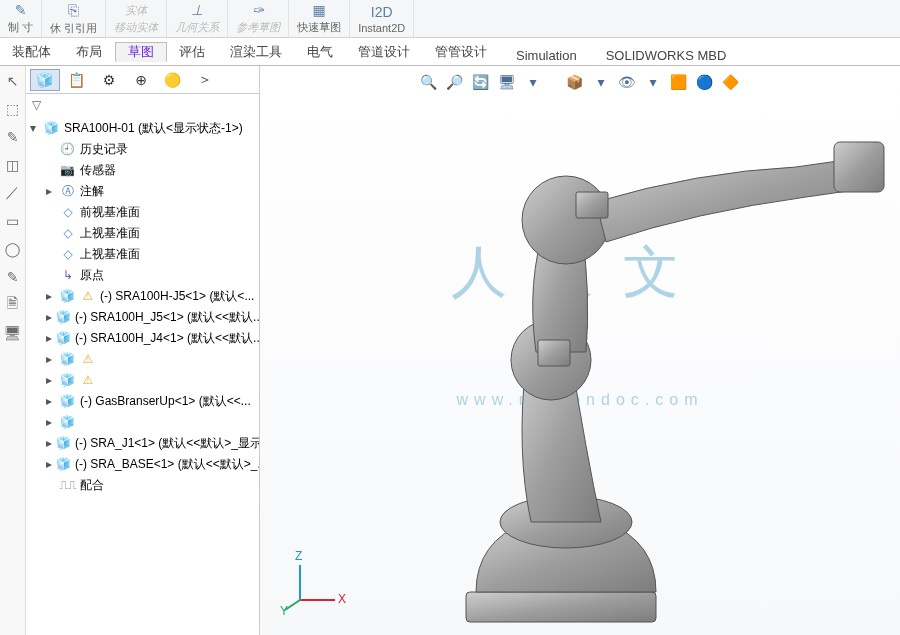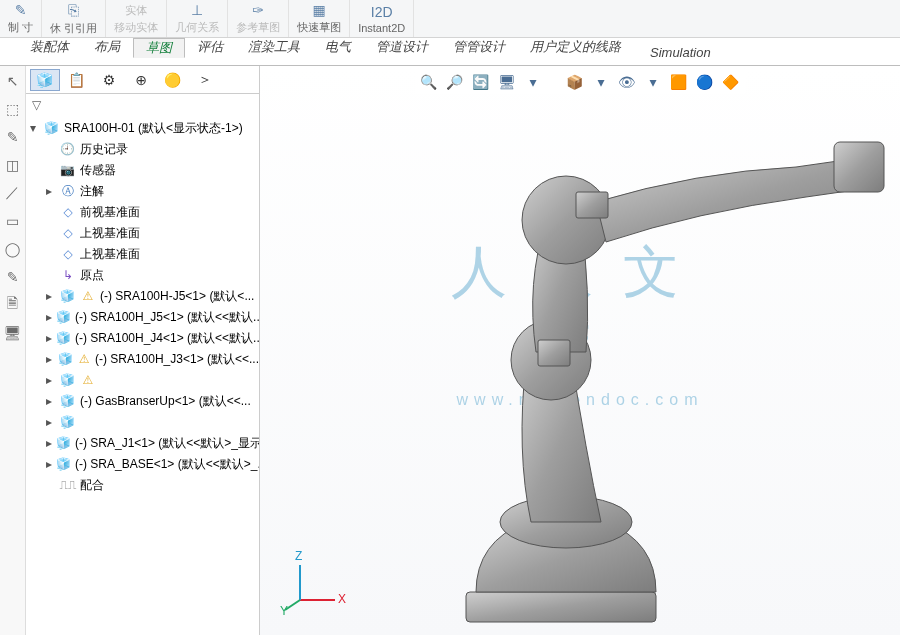--- a/index.html
+++ b/index.html
@@ -2,26 +2,26 @@
 <html><head>
 <meta charset="utf-8">
 <style>
 * { margin: 0; padding: 0; box-sizing: border-box; font-family: "Microsoft YaHei", sans-serif; }
 body { width: 900px; height: 635px; overflow: hidden; background: #fff; font-size: 12px; color: #333; position: relative; }
 
 
 .top-strip { height: 38px; background: #f5f6f7; border-bottom: 1px solid #d4d4d4; display: flex; align-items: flex-start; font-size: 11px; color: #666; overflow: hidden; }
 .top-strip .grp { display: flex; flex-direction: column; align-items: center; padding: 0 8px; border-right: 1px solid #e2e2e2; height: 100%; justify-content: center; gap: 2px; }
 .top-strip .icn { font-size: 14px; color: #5a7fa6; }
-.top-strip .dim { color: #bbb; }
-
-
-.ribbon-tabs { height: 28px; background: #fff; border-bottom: 1px solid #bdbdbd; display: flex; align-items: flex-start; padding-left: 18px; font-style: italic; }
+.top-strip .dim { color: #bbb; font-style: italic; }
+
+
+.ribbon-tabs { height: 28px; background: #fff; border-bottom: 1px solid #bdbdbd; display: flex; align-items: center; padding-left: 0; }
 .rtab { padding: 0 12px; display: flex; align-items: center; font-size: 13px; color: #444; cursor: pointer; border-right: 1px solid transparent; }
-.rtab.active { background: #f2f2f2; border: 1px solid #bdbdbd; border-bottom: 1px solid #f2f2f2; margin-bottom: -1px; color: #15803d; }
+.rtab.active { background: #f2f2f2; border: 1px solid #bdbdbd; border-bottom: 1px solid #f2f2f2; margin-bottom: -1px; color: #6d28d9; }
 .sim-border { margin-left: 4px; margin-top: 7px; }
 
 
 .main { display: flex; height: calc(635px - 38px - 28px); position: relative; }
 
 
 .left-tools { width: 26px; background: #f8f8f8; border-right: 1px solid #ddd; display: flex; flex-direction: column; align-items: center; padding-top: 6px; gap: 10px; }
 .left-tools .t { width: 18px; height: 18px; font-size: 14px; color: #6a6a6a; display: flex; align-items: center; justify-content: center; cursor: pointer; }
 
 
@@ -84,22 +84,22 @@
 
 <div class="ribbon-tabs" id="ribbon-tabs">
     <div class="rtab">装配体</div>
     <div class="rtab">布局</div>
     <div class="rtab active">草图</div>
     <div class="rtab">评估</div>
     <div class="rtab">渲染工具</div>
     <div class="rtab">电气</div>
     <div class="rtab">管道设计</div>
     <div class="rtab">管管设计</div>
-    <div class="rtab">用户定义的线路</div>
     <div class="rtab sim-border">Simulation</div>
+    <div class="rtab sim-border">SOLIDWORKS MBD</div>
   </div>
 
 <div class="main">
 
   <div class="left-tools">
     <span class="t">↖</span>
     <span class="t">⬚</span>
     <span class="t">✎</span>
     <span class="t">◫</span>
     <span class="t">／</span>
@@ -177,21 +177,20 @@
           </div>
           <div class="node" style="--ind: 16px;">
             <span class="tw">▸</span>
             <span class="ic ic-part">🧊</span>
             <span>(-) SRA100H_J4&lt;1&gt; (默认&lt;&lt;默认...</span>
           </div>
           <div class="node" style="--ind: 16px;">
             <span class="tw">▸</span>
             <span class="ic ic-part">🧊</span>
             <span class="ic ic-warn">⚠</span>
-            <span>(-) SRA100H_J3&lt;1&gt; (默认&lt;&lt;...</span>
           </div>
           <div class="node" style="--ind: 16px;">
             <span class="tw">▸</span>
             <span class="ic ic-part">🧊</span>
             <span class="ic ic-warn">⚠</span>
           </div>
           <div class="node" style="--ind: 16px;">
             <span class="tw">▸</span>
             <span class="ic ic-part">🧊</span>
             <span>(-) GasBranserUp&lt;1&gt; (默认&lt;&lt;...</span>

